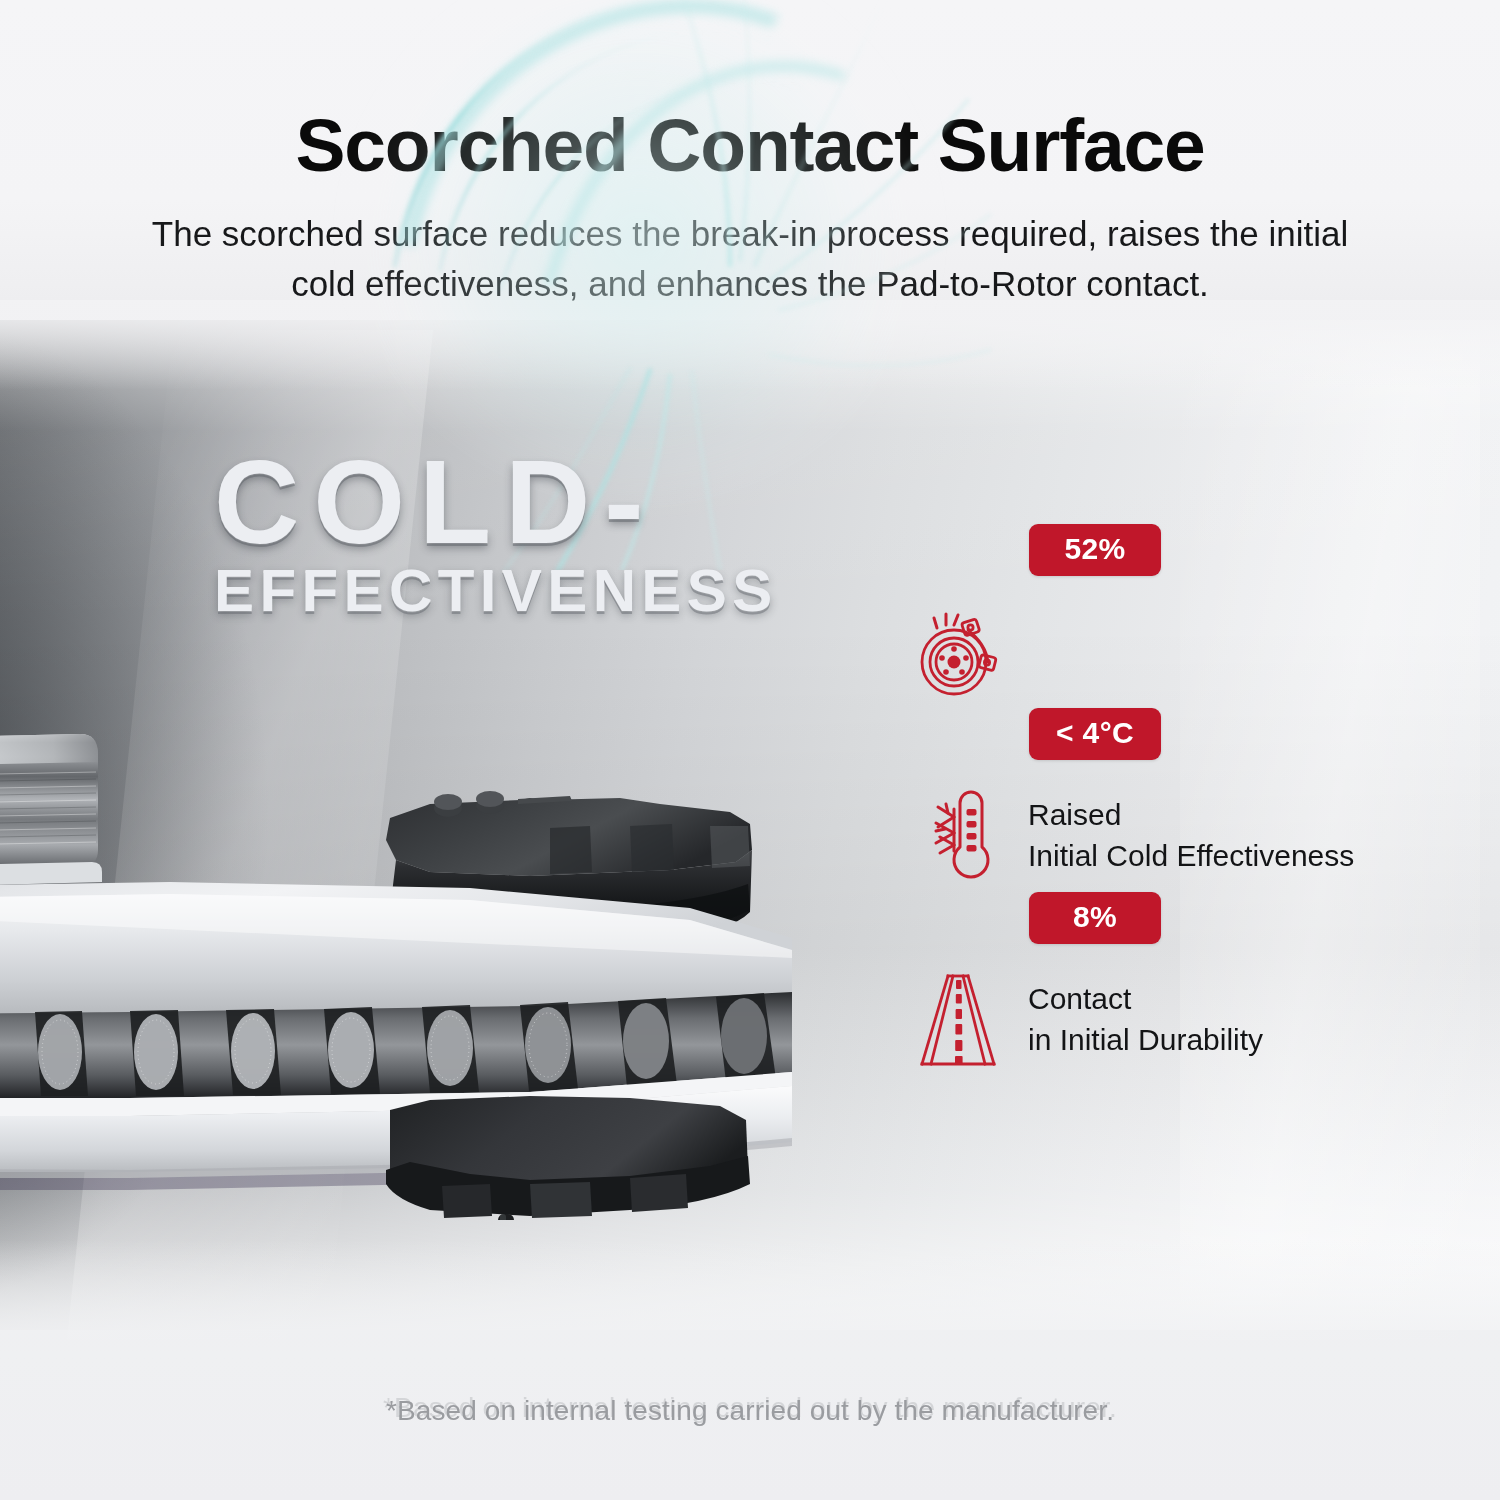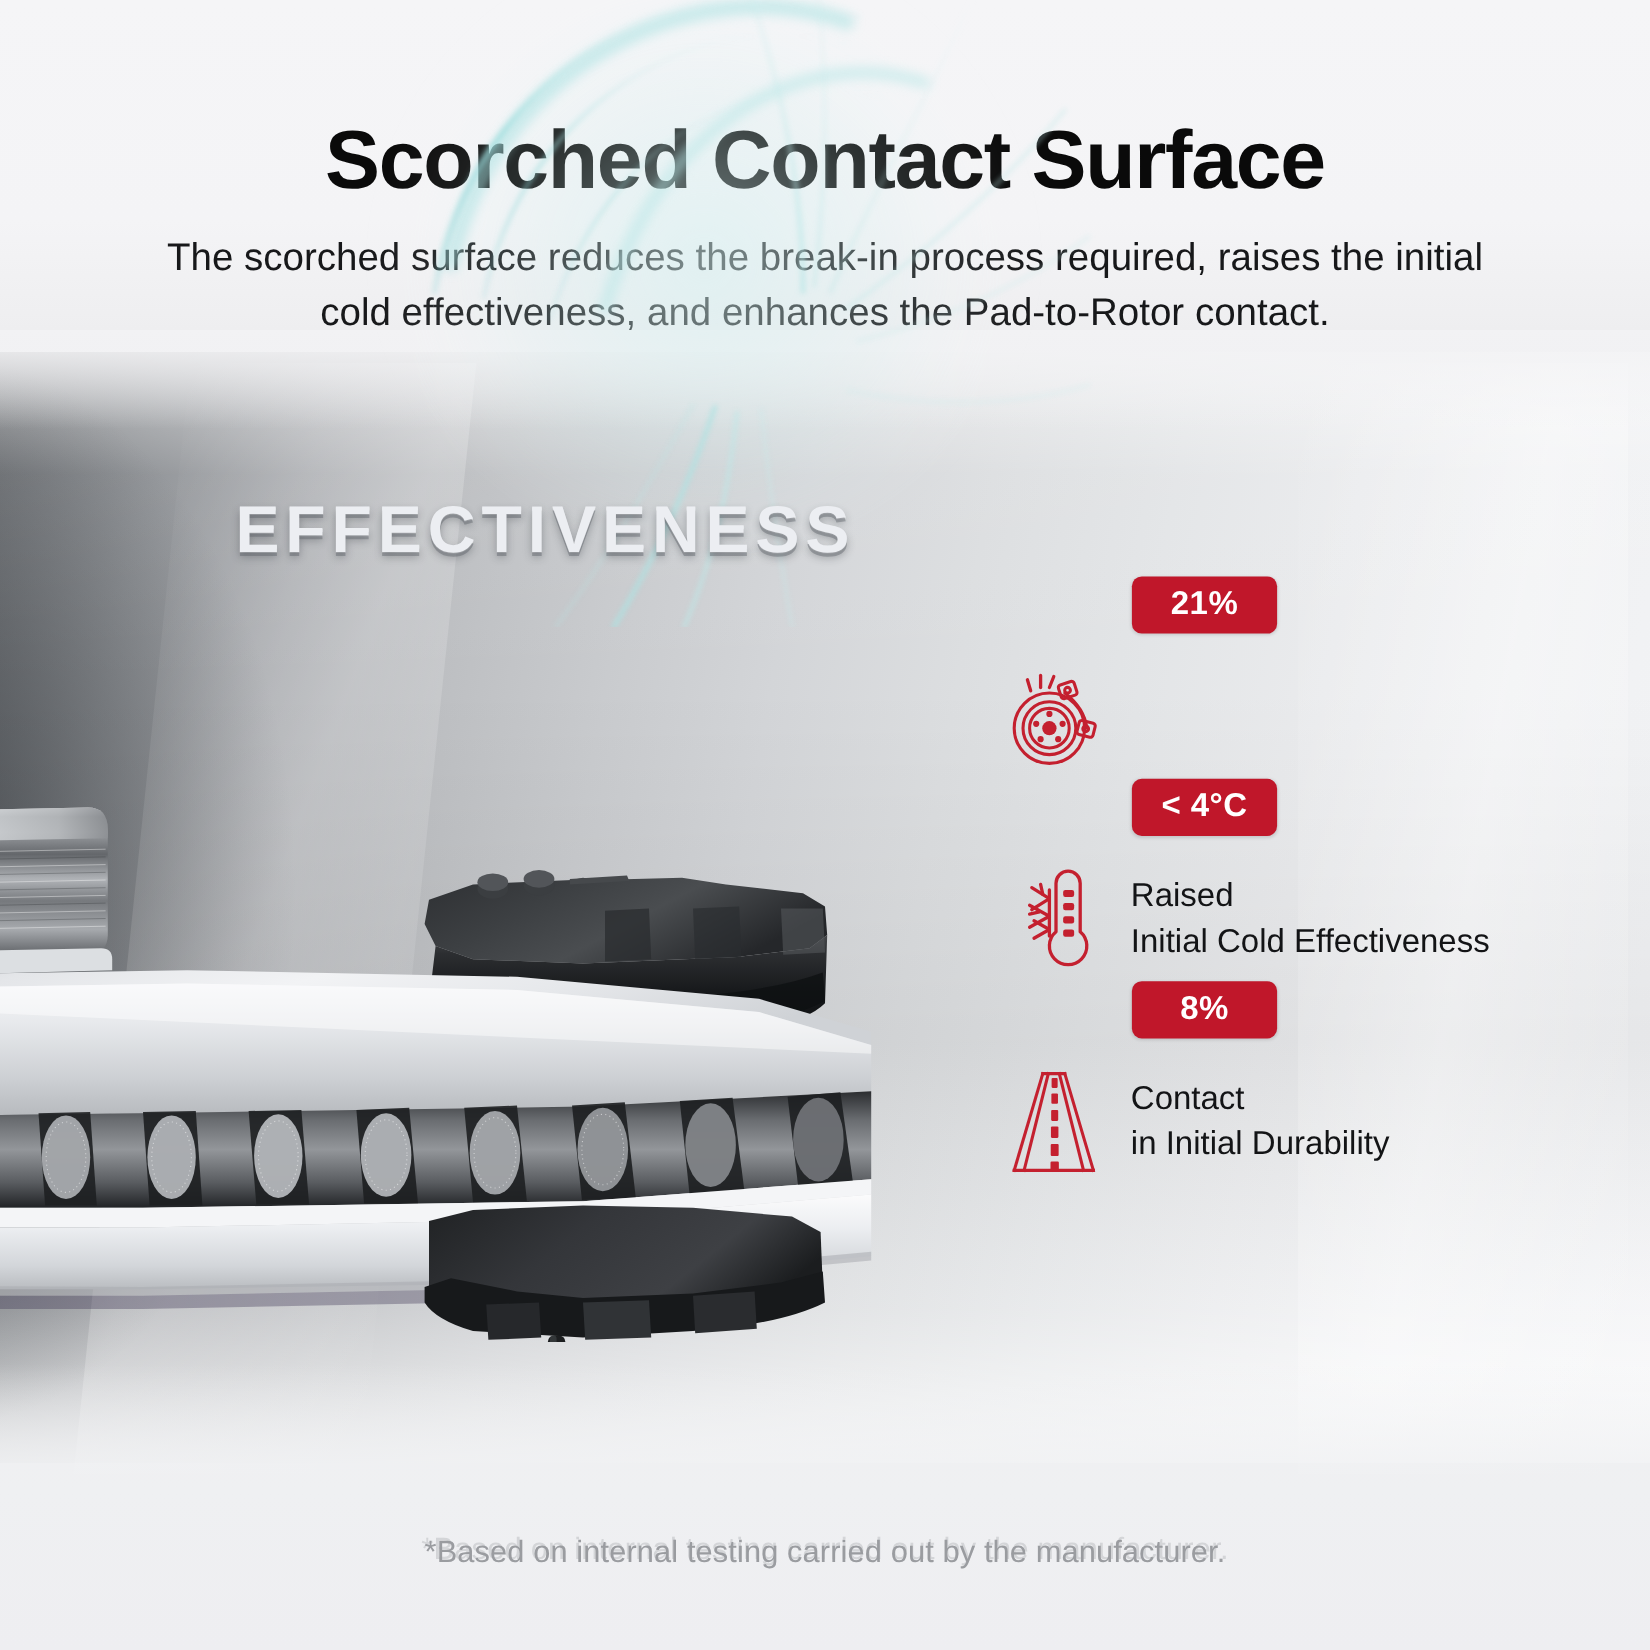--- a/index.html
+++ b/index.html
@@ -270,20 +270,21 @@
       <g filter="url(#blr1)" opacity="0.8">
         <path d="M350 560 C 330 620, 300 690, 258 760" stroke="#aee3e3" stroke-width="4" fill="none" stroke-linecap="round"></path>
         <path d="M370 565 C 362 640, 348 700, 322 760" stroke="#bee8e8" stroke-width="3" fill="none" stroke-linecap="round"></path>
         <path d="M392 562 C 400 640, 410 700, 420 760" stroke="#c6ecec" stroke-width="2.4" fill="none" stroke-linecap="round" opacity="0.6"></path>
         <path d="M330 558 C 290 630, 250 700, 205 760" stroke="#b9e7e7" stroke-width="2.2" fill="none" stroke-linecap="round" opacity="0.55"></path>
       </g>
     </svg>
   </div>
 
   <div class="wordmark">
+    <div class="wm-cold">COLD-</div>
     <div class="wm-eff">EFFECTIVENESS</div>
   </div>
 
   <div class="product">
     <svg width="1000" height="520" viewBox="0 0 1000 520">
       <defs>
         <linearGradient id="hatG" x1="0" y1="0" x2="0" y2="1">
           <stop offset="0%" stop-color="#e9eaec"></stop>
           <stop offset="6%" stop-color="#6f7276"></stop>
           <stop offset="16%" stop-color="#9a9da1"></stop>
@@ -452,21 +453,21 @@
         <rect x="670" y="514" width="6" height="34" rx="3" fill="#3a3d40" opacity="0.8"></rect>
       </g>
     </svg>
   </div>
 
   <div class="features">
 
 
     <div class="feature">
       <div class="badge">
-        <span class="badge-text">21%</span>
+        <span class="badge-text">52%</span>
       </div>
       <div class="f-icon">
         <svg width="96" height="92" viewBox="0 0 96 92" fill="none" stroke="#c4202f" stroke-width="2.8" stroke-linecap="round">
           <circle cx="44" cy="56" r="32"></circle>
           <circle cx="44" cy="56" r="24"></circle>
           <circle cx="44" cy="56" r="18"></circle>
           <circle cx="44" cy="56" r="6.5" fill="#c4202f" stroke="none"></circle>
           <circle cx="44" cy="43" r="2.8" fill="#c4202f" stroke="none"></circle>
           <circle cx="56" cy="52" r="2.8" fill="#c4202f" stroke="none"></circle>
           <circle cx="52" cy="66" r="2.8" fill="#c4202f" stroke="none"></circle>

